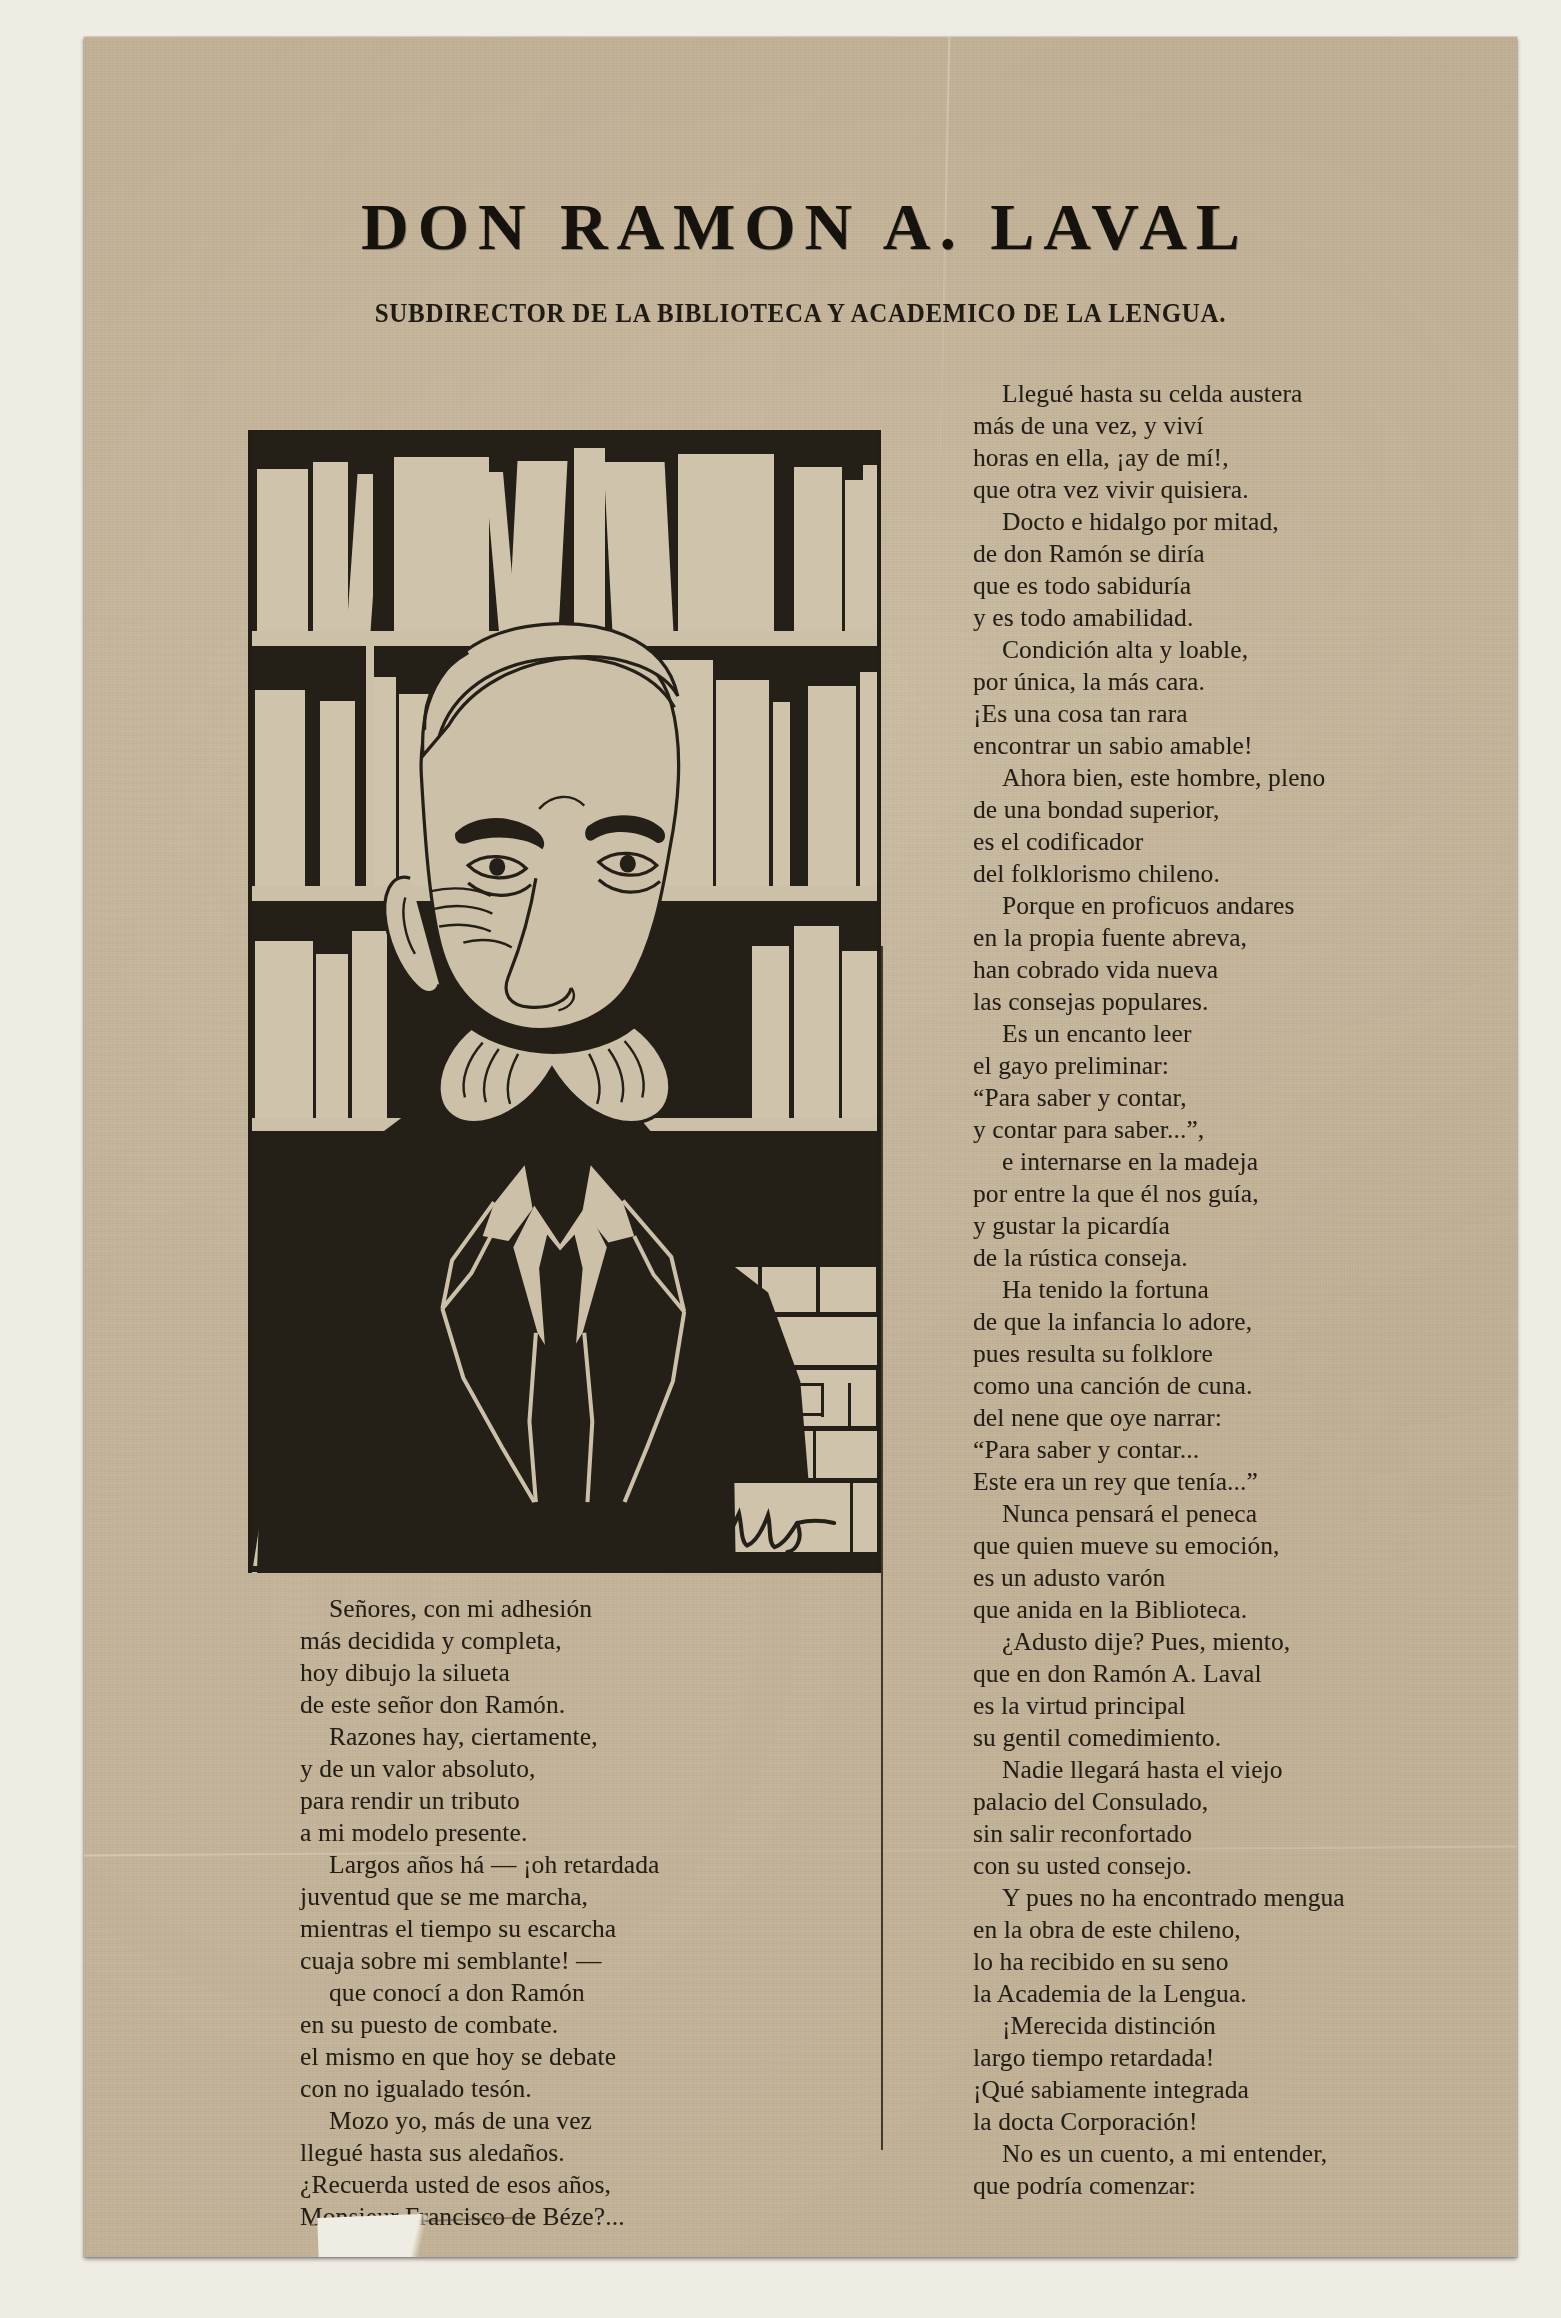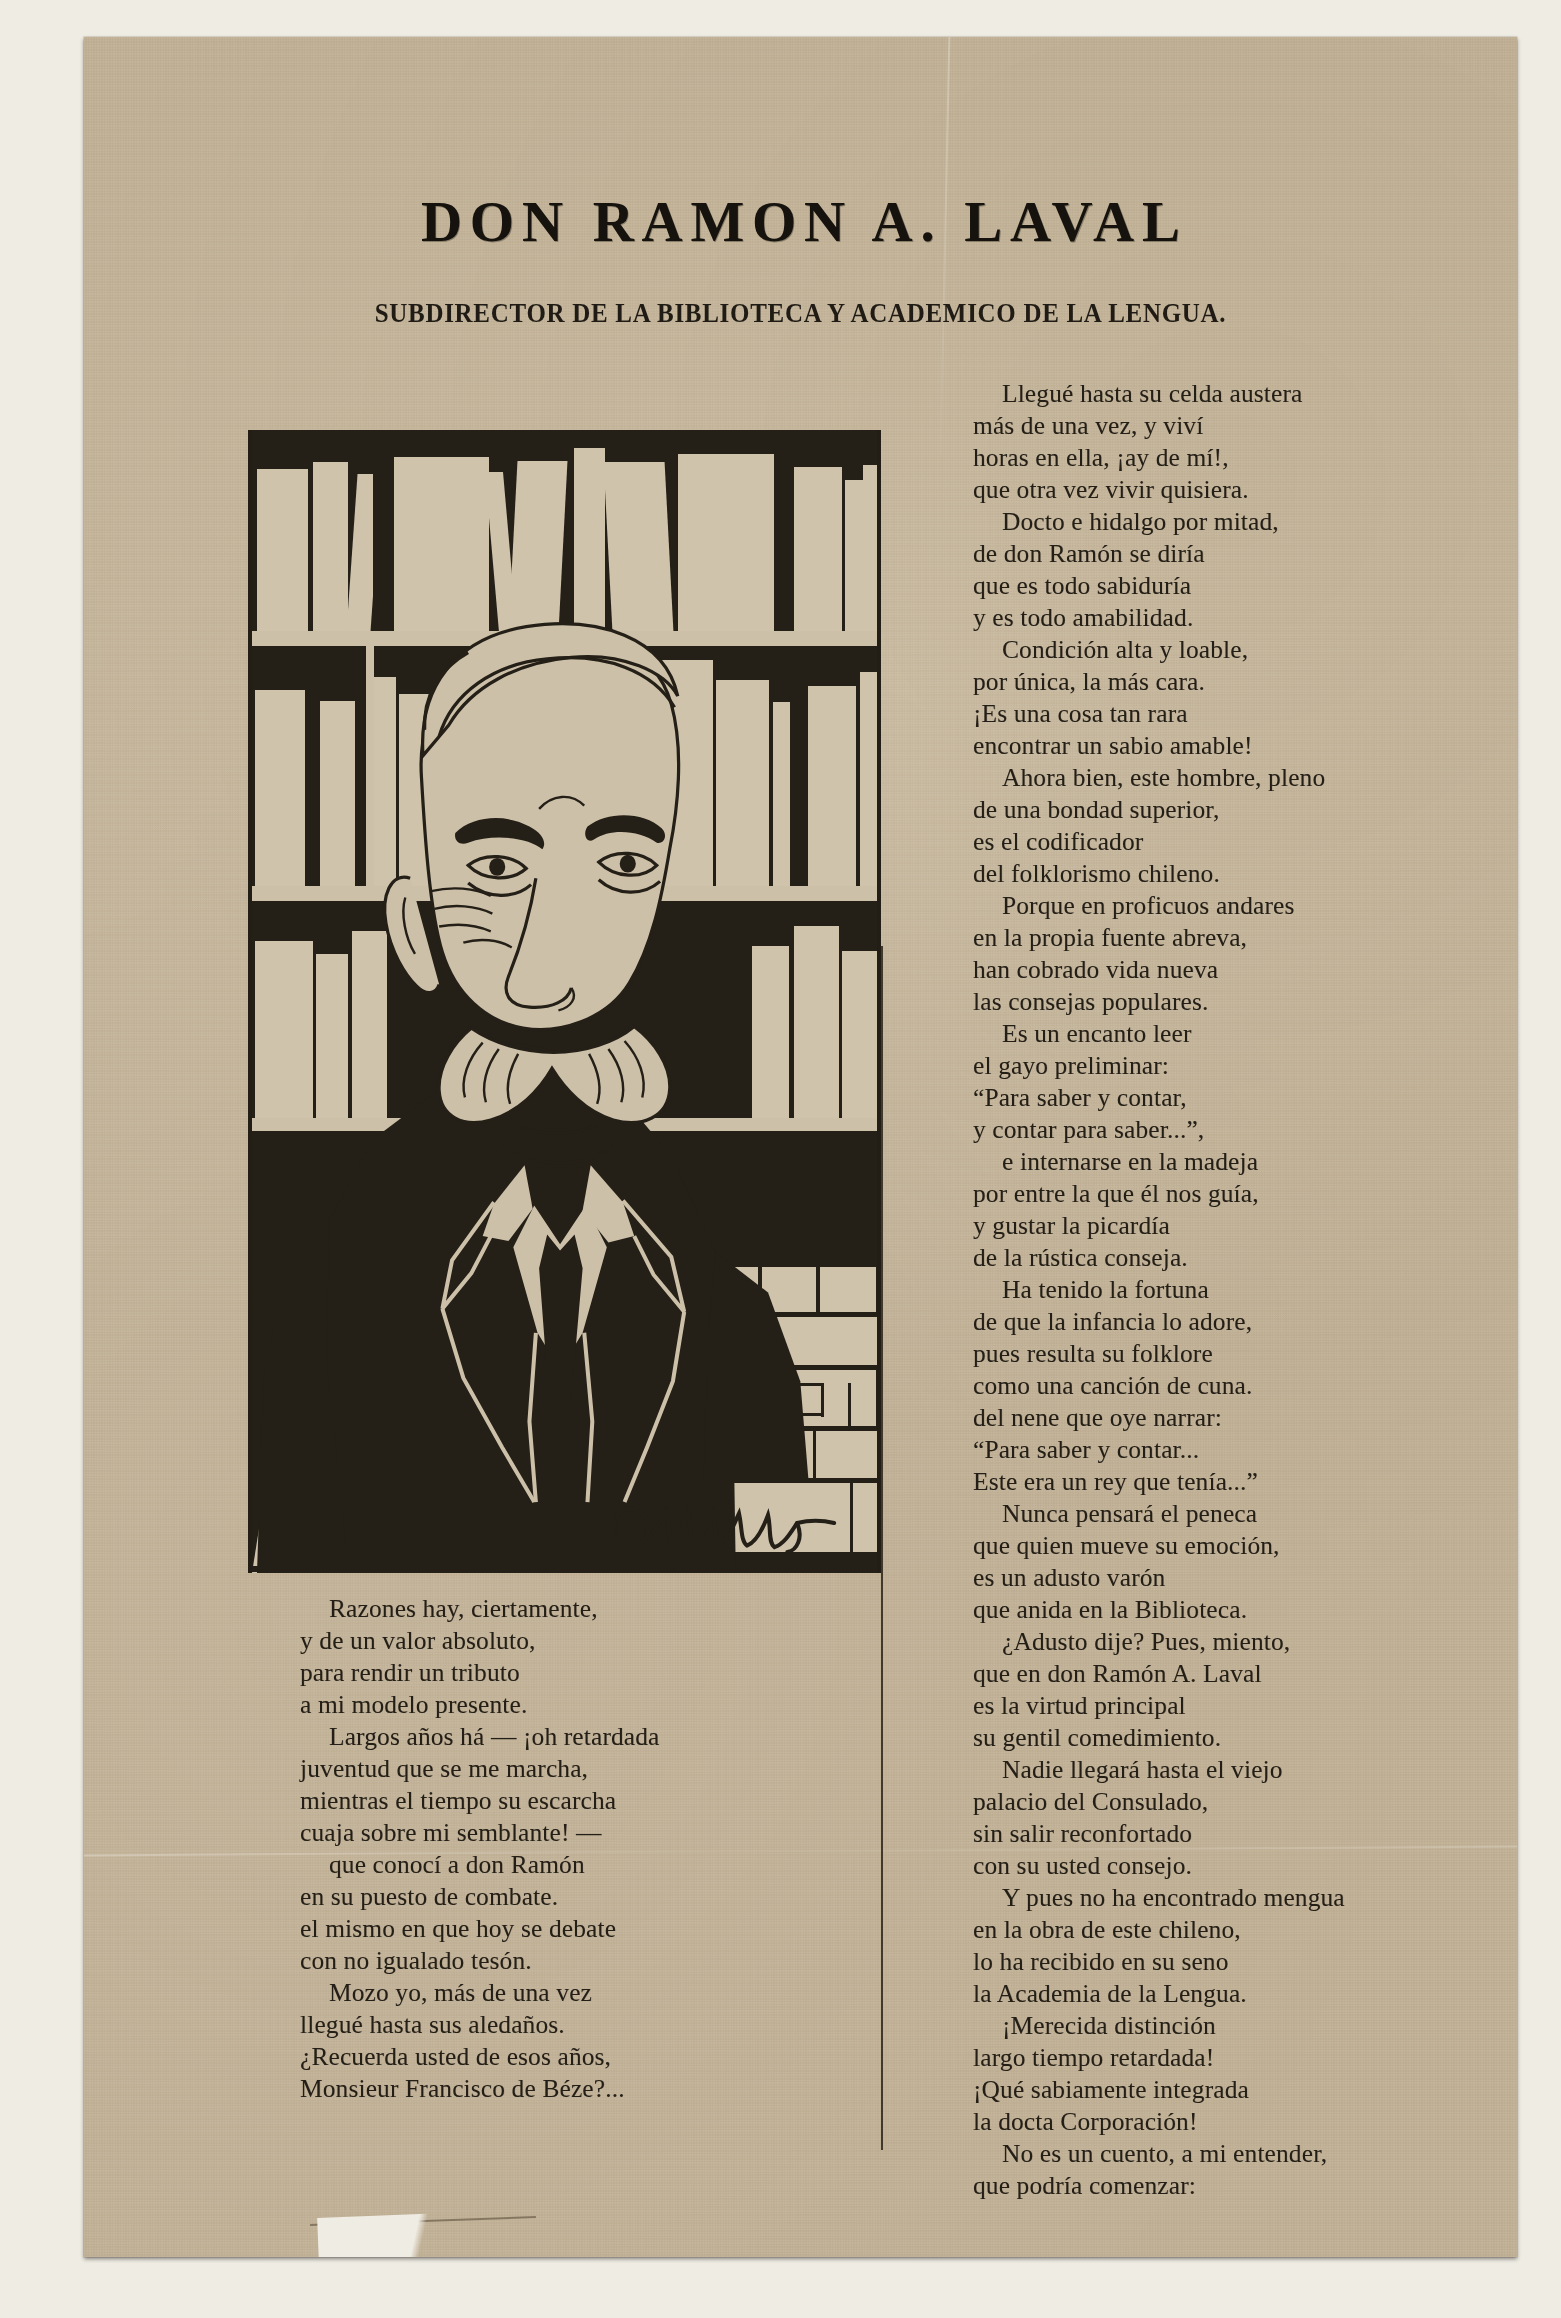--- a/index.html
+++ b/index.html
@@ -45,21 +45,21 @@
 
   
   .kicker{
     position:absolute;left:0;width:100%;top:90px;text-align:center;
     font-size:40px;letter-spacing:.50em;font-weight:400;color:#1d1a14;
     text-indent:.50em;
     text-shadow:0.6px 0.6px 0 rgba(40,32,20,.30);
   }
   .bigtitle{
     position:absolute;left:0;width:100%;top:152px;text-align:center;
-    font-size:57px;font-weight:bold;letter-spacing:.135em;color:#16130e;
+    font-size:66px;font-weight:bold;letter-spacing:.135em;color:#16130e;
     text-indent:.135em;
     text-shadow:0.8px 0.8px 0 rgba(35,28,16,.35);
   }
   .subtitle{
     position:absolute;left:0;width:100%;top:260px;text-align:center;
     font-size:25px;font-weight:bold;letter-spacing:.028em;color:#201c15;
     transform:scaleY(1.12);transform-origin:center top;
   }
 
   
@@ -275,20 +275,26 @@
                  C660 1382 668 1368 676 1356 C692 1352 706 1352 722 1356" fill="none" stroke="#241f17" stroke-width="5" stroke-linecap="round"></path>
         <path d="M676 1356 C684 1374 676 1390 664 1392" fill="none" stroke="#241f17" stroke-width="5" stroke-linecap="round"></path>
       </g>
     </svg>
 
     <div class="ink" style="left:0;top:1136px;width:625px;height:6.4px;"></div>
   </div>
 
   <div id="leftpoem" class="poemcol">
       <div class="stanza">
+        <div class="ln ind">Señores, con mi adhesión</div>
+        <div class="ln">más decidida y completa,</div>
+        <div class="ln">hoy dibujo la silueta</div>
+        <div class="ln">de este señor don Ramón.</div>
+      </div>
+      <div class="stanza">
         <div class="ln ind">Razones hay, ciertamente,</div>
         <div class="ln">y de un valor absoluto,</div>
         <div class="ln">para rendir un tributo</div>
         <div class="ln">a mi modelo presente.</div>
       </div>
       <div class="stanza">
         <div class="ln ind">Largos años há — ¡oh retardada</div>
         <div class="ln">juventud que se me marcha,</div>
         <div class="ln">mientras el tiempo su escarcha</div>
         <div class="ln">cuaja sobre mi semblante! —</div>

